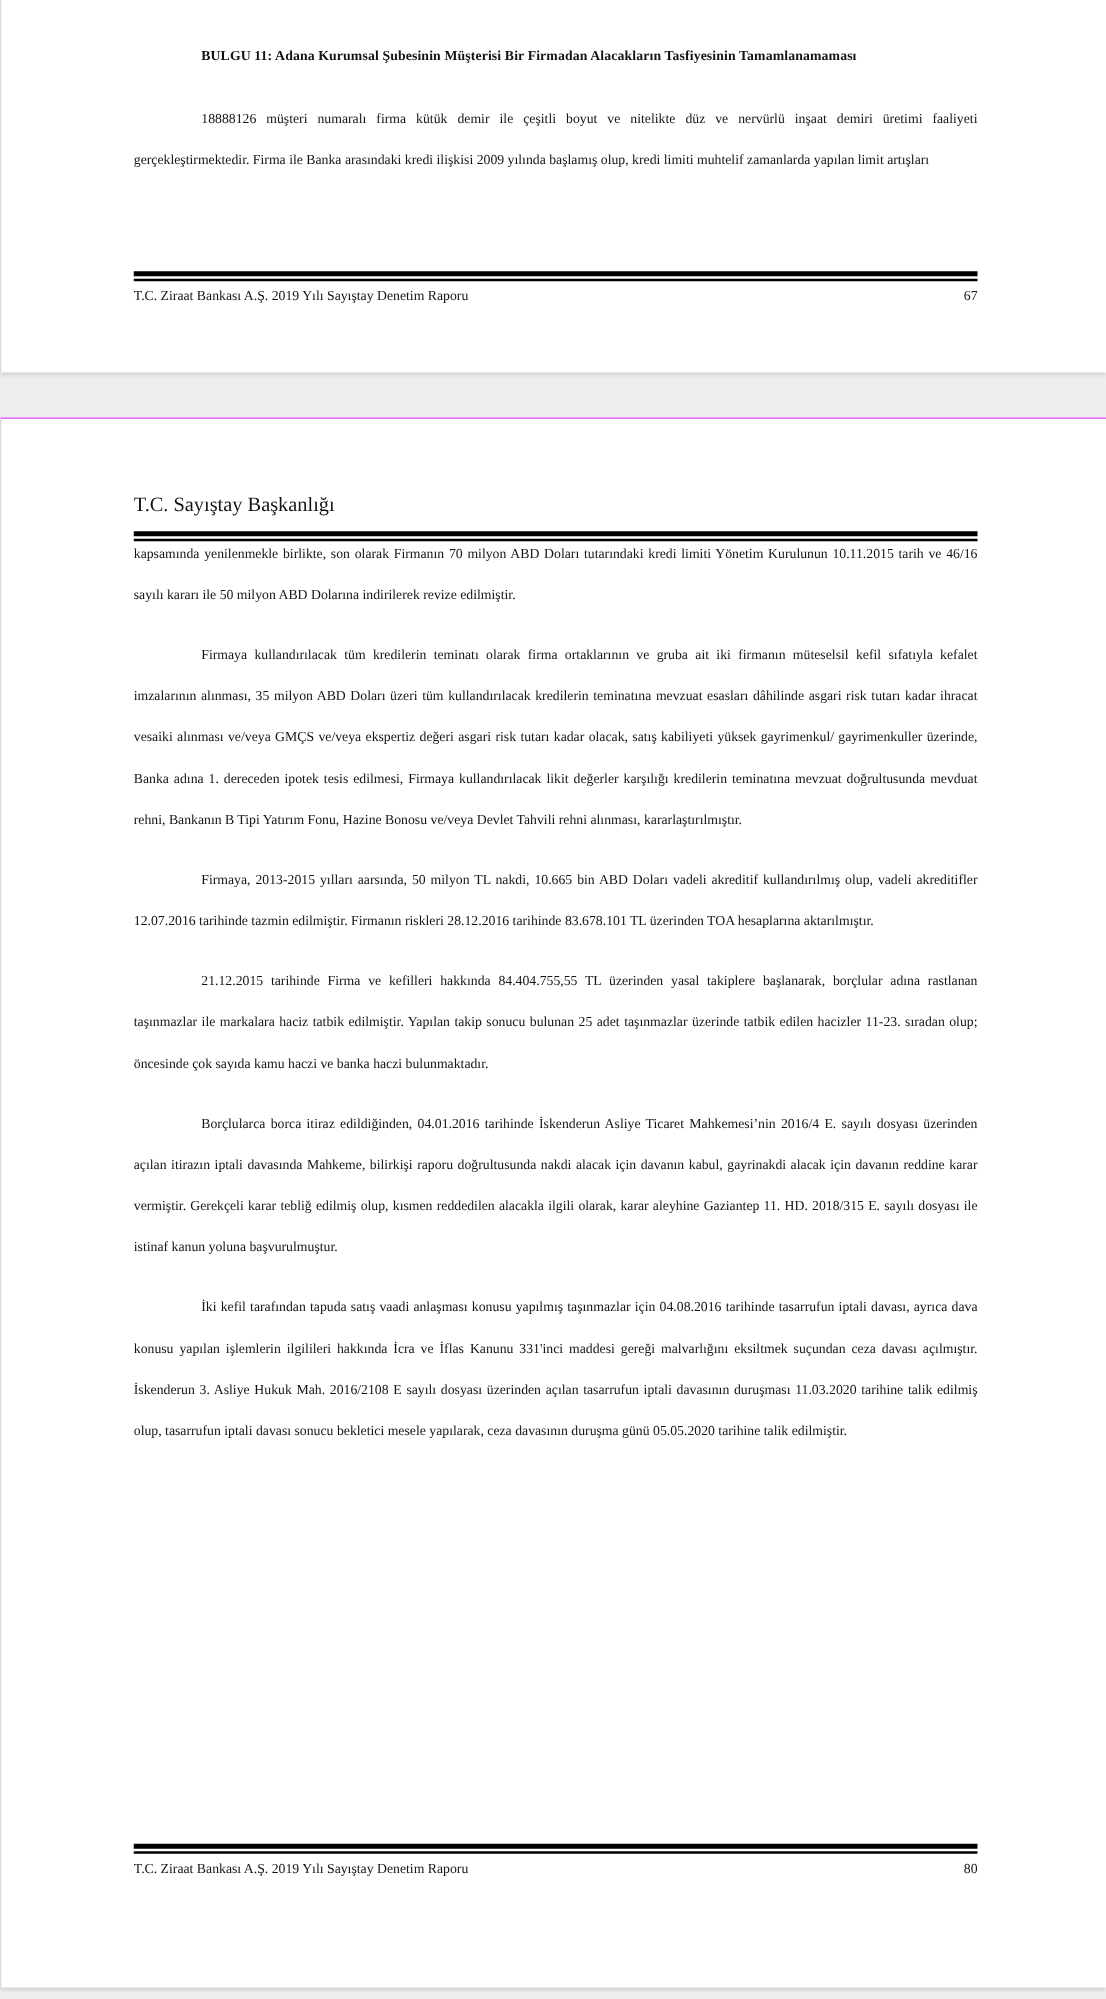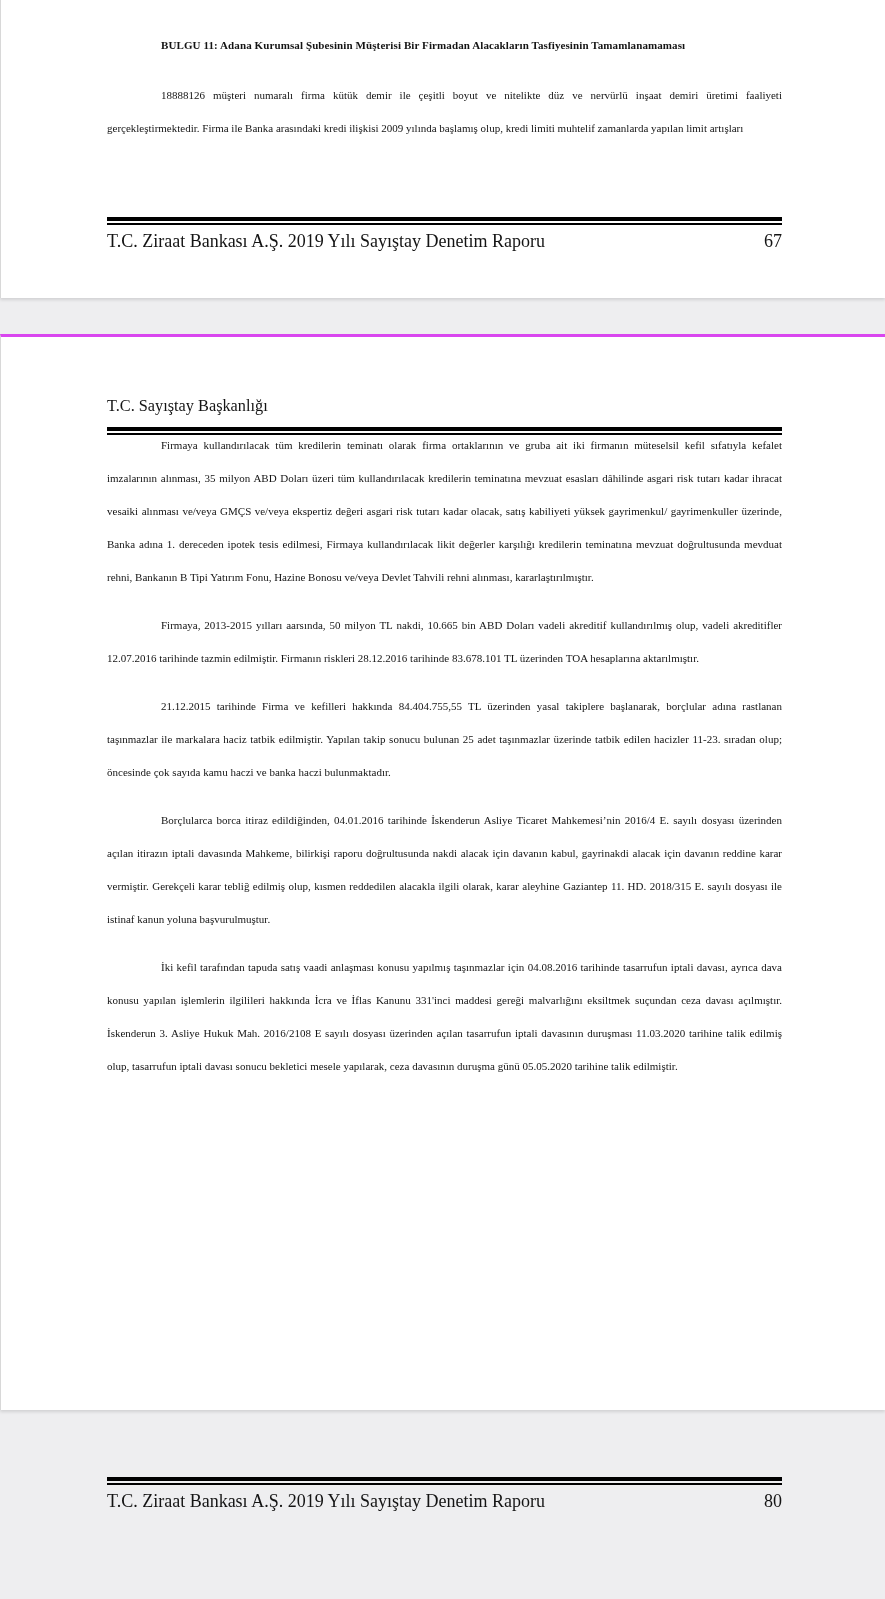--- a/index.html
+++ b/index.html
@@ -19,21 +19,21 @@
   .page {
     position: absolute;
     left: 0;
     width: 885px;
     background: #ffffff;
     border-left: 1px solid #d8d8d8;
     box-sizing: border-box;
     box-shadow: 0 2px 3px rgba(0,0,0,0.12);
   }
   .page-1 { top: -4px; height: 302px; border-top: 1px solid #e0e0e0; }
-  .page-2 { top: 334px; height: 1076px; border-top: 3px solid #d946ef; }
+  .page-2 { top: 334px; height: 1256px; border-top: 1px solid #d946ef; }
 
   .content {
     position: absolute;
     left: 106px;
     width: 675px;
     font-family: "Liberation Serif", "DejaVu Serif", serif;
     font-size: 11px;
     color: #141414;
   }
   p {
@@ -65,21 +65,21 @@
     top: 6px; left: 0; right: 0;
     height: 2px;
     background: #000;
   }
 
   .footer-line {
     position: absolute;
     left: 106px;
     width: 675px;
     font-family: "Liberation Serif", "DejaVu Serif", serif;
-    font-size: 18px;
+    font-size: 11px;
     color: #141414;
     display: flex;
     justify-content: space-between;
   }
   .header-line {
     position: absolute;
     left: 106px;
     font-family: "Liberation Serif", "DejaVu Serif", serif;
     font-size: 16.3px;
     color: #141414;
@@ -105,20 +105,21 @@
     </div>
   </div>
 
   <div class="page page-2">
     <div class="header-line" style="top:59px;">T.C. Sayıştay Başkanlığı</div>
     <div class="rule" style="top:90px;">
       <div class="thick"></div>
       <div class="thin"></div>
     </div>
     <div class="content" style="top:92px;">
+      <p class="para">kapsamında yenilenmekle birlikte, son olarak Firmanın 70 milyon ABD Doları tutarındaki kredi limiti Yönetim Kurulunun 10.11.2015 tarih ve 46/16 sayılı kararı ile 50 milyon ABD Dolarına indirilerek revize edilmiştir.</p>
       <p class="indent para">Firmaya kullandırılacak tüm kredilerin teminatı olarak firma ortaklarının ve gruba ait iki firmanın müteselsil kefil sıfatıyla kefalet imzalarının alınması, 35 milyon ABD Doları üzeri tüm kullandırılacak kredilerin teminatına mevzuat esasları dâhilinde asgari risk tutarı kadar ihracat vesaiki alınması ve/veya GMÇS ve/veya ekspertiz değeri asgari risk tutarı kadar olacak, satış kabiliyeti yüksek gayrimenkul/ gayrimenkuller üzerinde, Banka adına 1. dereceden ipotek tesis edilmesi, Firmaya kullandırılacak likit değerler karşılığı kredilerin teminatına mevzuat doğrultusunda mevduat rehni, Bankanın B Tipi Yatırım Fonu, Hazine Bonosu ve/veya Devlet Tahvili rehni alınması, kararlaştırılmıştır.</p>
       <p class="indent para">Firmaya, 2013-2015 yılları aarsında, 50 milyon TL nakdi, 10.665 bin ABD Doları vadeli akreditif kullandırılmış olup, vadeli akreditifler 12.07.2016 tarihinde tazmin edilmiştir. Firmanın riskleri 28.12.2016 tarihinde 83.678.101 TL üzerinden TOA hesaplarına aktarılmıştır.</p>
       <p class="indent para">21.12.2015 tarihinde Firma ve kefilleri hakkında 84.404.755,55 TL üzerinden yasal takiplere başlanarak, borçlular adına rastlanan taşınmazlar ile markalara haciz tatbik edilmiştir. Yapılan takip sonucu bulunan 25 adet taşınmazlar üzerinde tatbik edilen hacizler 11-23. sıradan olup; öncesinde çok sayıda kamu haczi ve banka haczi bulunmaktadır.</p>
       <p class="indent para">Borçlularca borca itiraz edildiğinden, 04.01.2016 tarihinde İskenderun Asliye Ticaret Mahkemesi’nin 2016/4 E. sayılı dosyası üzerinden açılan itirazın iptali davasında Mahkeme, bilirkişi raporu doğrultusunda nakdi alacak için davanın kabul, gayrinakdi alacak için davanın reddine karar vermiştir. Gerekçeli karar tebliğ edilmiş olup, kısmen reddedilen alacakla ilgili olarak, karar aleyhine Gaziantep 11. HD. 2018/315 E. sayılı dosyası ile istinaf kanun yoluna başvurulmuştur.</p>
       <p class="indent para">İki kefil tarafından tapuda satış vaadi anlaşması konusu yapılmış taşınmazlar için 04.08.2016 tarihinde tasarrufun iptali davası, ayrıca dava konusu yapılan işlemlerin ilgilileri hakkında İcra ve İflas Kanunu 331'inci maddesi gereği malvarlığını eksiltmek suçundan ceza davası açılmıştır. İskenderun 3. Asliye Hukuk Mah. 2016/2108 E sayılı dosyası üzerinden açılan tasarrufun iptali davasının duruşması 11.03.2020 tarihine talik edilmiş olup, tasarrufun iptali davası sonucu bekletici mesele yapılarak, ceza davasının duruşma günü 05.05.2020 tarihine talik edilmiştir.</p>
     </div>
     <div class="rule" style="top:1140px;">
       <div class="thick"></div>
       <div class="thin"></div>
     </div>

